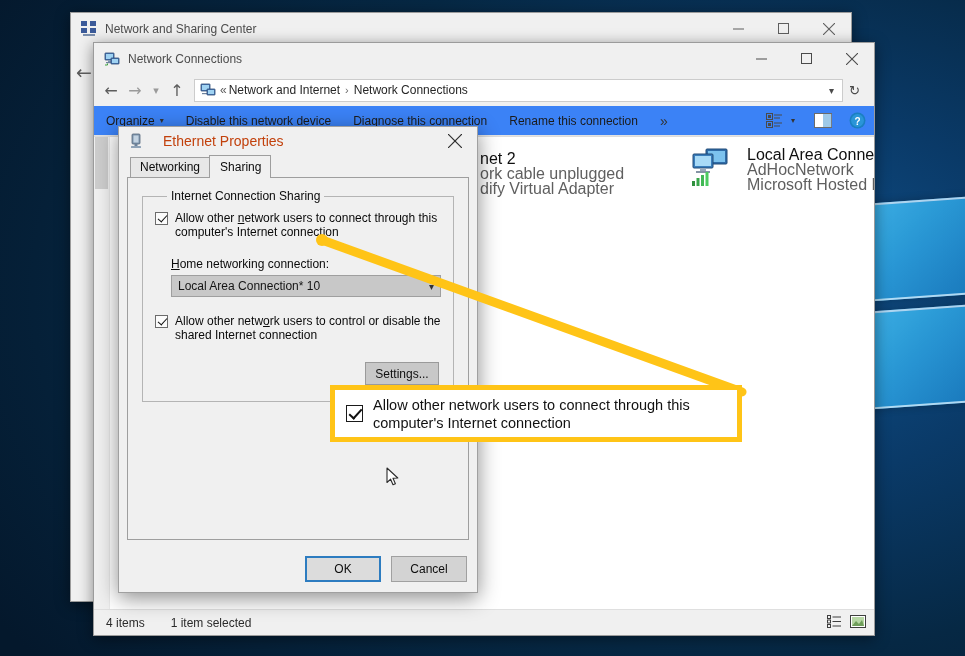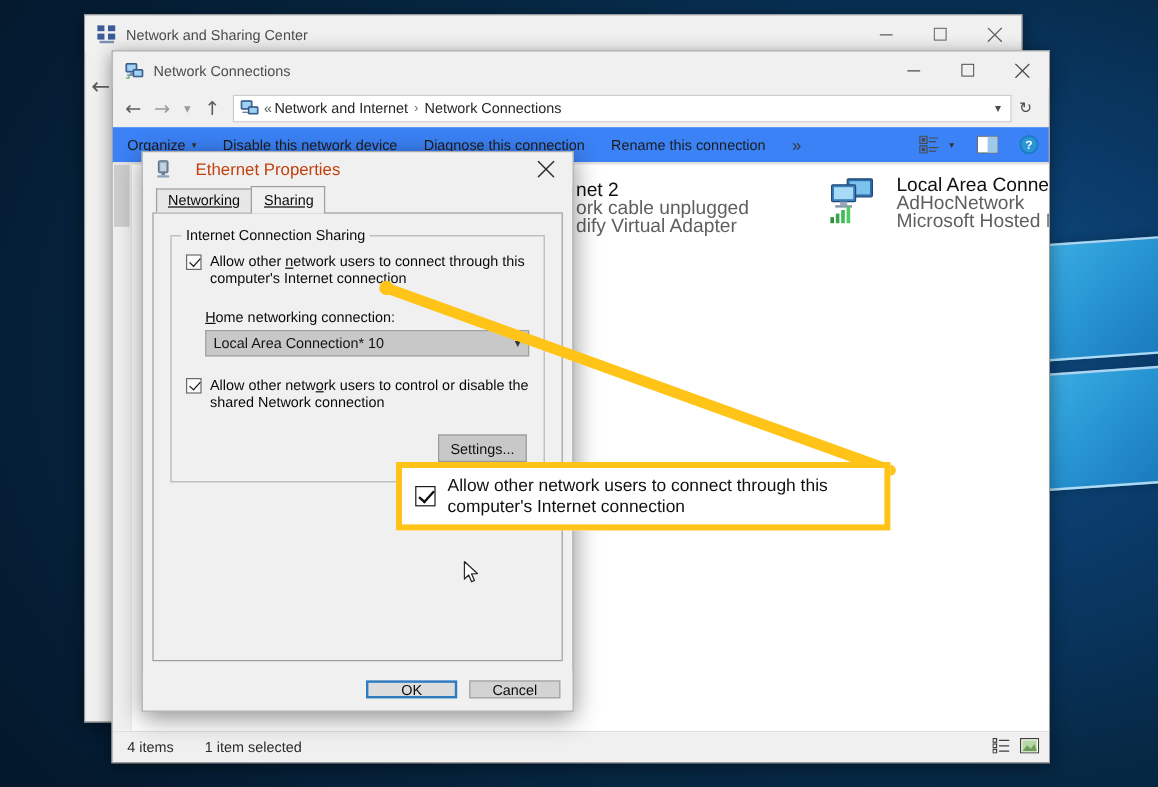--- a/index.html
+++ b/index.html
@@ -268,21 +268,20 @@
   }
   .tab {
     font-size: 12px;
     color: #0b0b0b;
     padding: 2px 9px 3px 9px;
     border: 1px solid #9e9e9e;
     border-bottom: none;
     background: #f0f0f0;
     margin-right: -1px;
     line-height: 14px;
-    text-decoration: underline;
   }
   .tab.inactive { background: #e7e7e7; padding-top: 2px; margin-bottom: 0; }
   .tab.active {
     background: #f0f0f0;
     position: relative;
     padding: 4px 9px 4px 10px;
     margin-bottom: -1px;
     z-index: 3;
   }
   #tabpage {
@@ -296,21 +295,21 @@
 
   
   #ics-group {
     border: 1px solid #b4b4b4;
     padding: 14px 12px 16px 12px;
     margin-top: 6px;
     position: relative;
   }
   #ics-legend {
     position: absolute;
-    top: -8px; left: 8px;
+    top: -8px; left: 24px;
     background: #f0f0f0;
     padding: 0 4px;
     font-size: 12px;
     color: #0a0a0a;
   }
   .chk-row {
     display: flex;
     gap: 7px;
     align-items: flex-start;
     font-size: 12px;
@@ -369,21 +368,21 @@
 
   
   #eth-buttons {
     display: flex;
     justify-content: flex-end;
     gap: 10px;
     padding: 8px 10px 10px 0;
     background: #f0f0f0;
   }
   .dlg-btn {
-    width: 76px; height: 15px;
+    width: 76px; height: 26px;
     font-size: 12px;
     color: #0d0d0d;
     display: flex; align-items: center; justify-content: center;
     background: #d3d3d3;
     border: 1px solid #a0a0a0;
   }
   .dlg-btn.default {
     border: 2px solid #2d7cc0;
     background: #dcdcdc;
   }
@@ -693,21 +692,21 @@
 
           <div id="home-net-select">
             <span>Local Area Connection* 10</span>
             <span id="home-net-caret">▾</span>
           </div>
 
           <div class="chk-row" id="chk-row-2">
             <div class="winchk checked"></div>
             <div>
               <span>Allow other netw</span><span class="u">o</span><span>rk users to control or disable the</span><br>
-              <span>shared Network connection</span>
+              <span>shared Internet connection</span>
             </div>
           </div>
 
           <div id="settings-row">
             <div id="settings-btn">Settings...</div>
           </div>
         </div>
 
       </div>
     </div>

